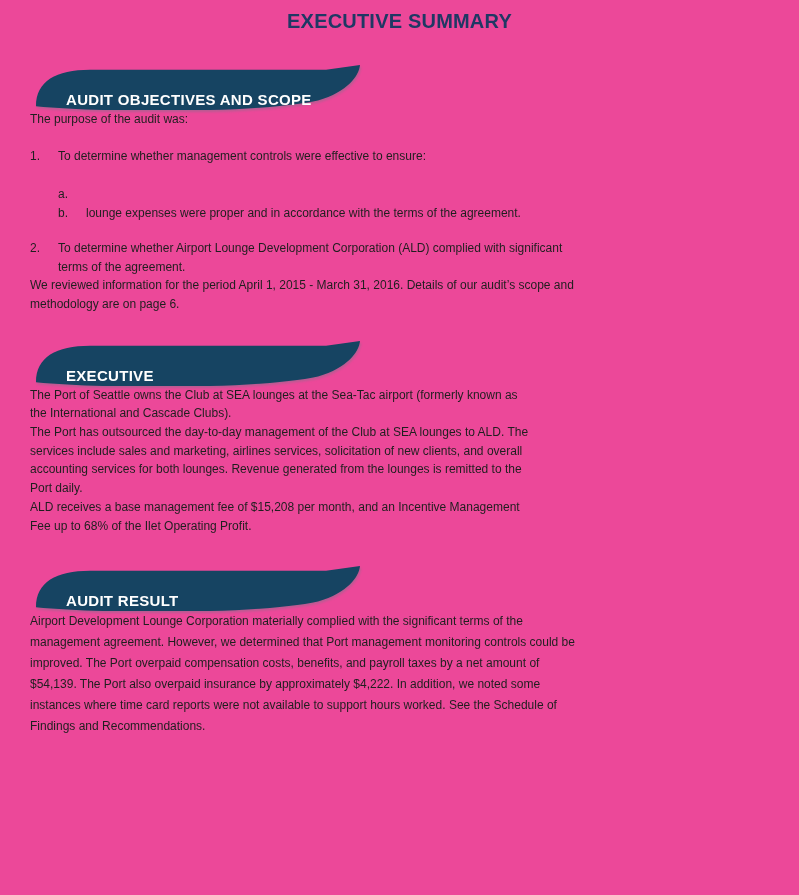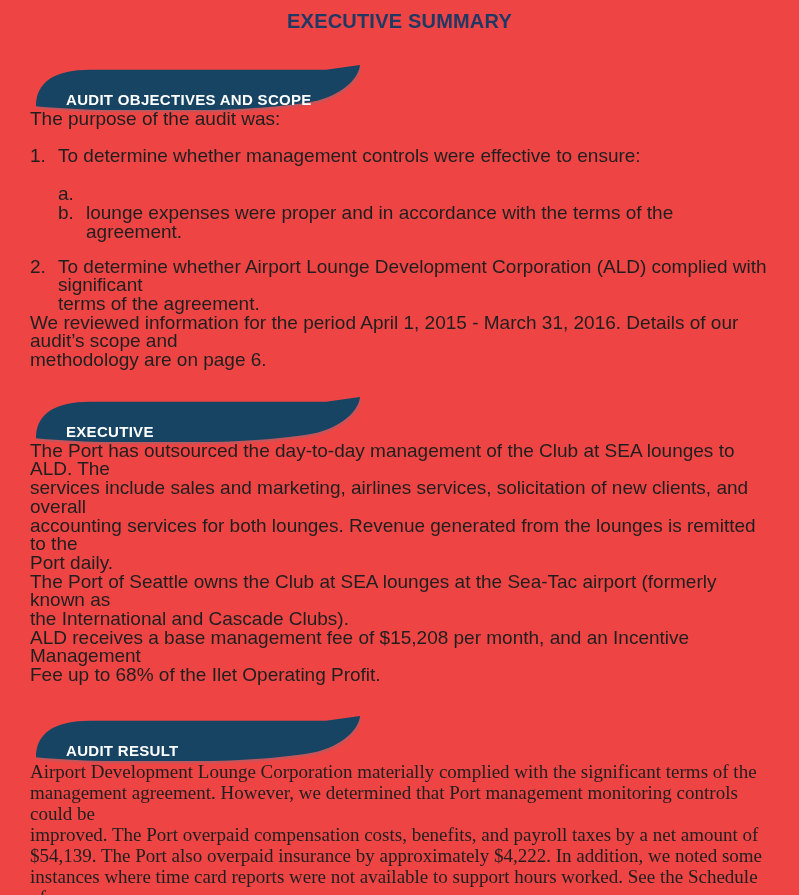--- a/index.html
+++ b/index.html
@@ -9,21 +9,21 @@
   }
   body {
     font-family: "Liberation Sans", "DejaVu Sans", sans-serif;
     color: var(--body_text, #222);
   }
   .page {
     position: relative;
     width: 799px;
     height: 895px;
     margin: 0 auto;
-    background: #ef4444;
+    background: #ec4899;
     overflow: hidden;
   }
   .content {
     padding: 0 30px;
   }
   .page-title {
     margin: 0;
     padding-top: 10px;
     text-align: center;
     font-size: 20px;
@@ -55,32 +55,32 @@
     font-weight: bold;
     letter-spacing: 0.3px;
     white-space: nowrap;
     margin-top: 13px;
   }
   .banner-objectives { margin-top: 32px; }
   .banner-background { margin-top: 26px; }
   .banner-result     { margin-top: 30px; }
   
   .bodytext {
-    font-size: 19px;
+    font-size: 12px;
     line-height: 18.7px;
     color: var(--body_text, #1f1f1f);
   }
   .lines { white-space: pre-line; }
   p.bodytext { margin: 0; }
   .p-intro    { margin-top: 17px; }
   .closing    { margin-top: 16px; }
   .bg-p1      { margin-top: 31px; }
   .bg-p2      { margin-top: 13px; }
   .bg-p3      { margin-top: 12px; }
-  .result-p   { margin-top: 12px; line-height: 21px; font-family: Liberation Serif, serif; }
+  .result-p   { margin-top: 12px; line-height: 21px; }
   
   .list-item {
     display: flex;
     align-items: flex-start;
   }
   .list-item .marker {
     flex: 0 0 28px;
   }
   .item-1   { margin-top: 18px; }
   .sublist  { margin-top: 20px; padding-left: 28px; }
@@ -137,26 +137,26 @@
         <path fill="var(--banner)" d="M 6 44
                  C 6 18 26 6 60 6
                  L 296 6
                  L 330 1
                  C 329 12 318 29 288 38
                  C 238 50 88 52 6 44 Z"></path>
       </svg>
       <span class="banner-label">EXECUTIVE</span>
     </div>
 
+    <p class="bodytext lines bg-p1">The Port of Seattle owns the Club at SEA lounges at the Sea-Tac airport (formerly known as
+the International and Cascade Clubs).</p>
     <p class="bodytext lines bg-p2">The Port has outsourced the day-to-day management of the Club at SEA lounges to ALD. The
 services include sales and marketing, airlines services, solicitation of new clients,  and overall
 accounting services for both lounges.  Revenue generated from the lounges is remitted to the
 Port daily.</p>
-    <p class="bodytext lines bg-p1">The Port of Seattle owns the Club at SEA lounges at the Sea-Tac airport (formerly known as
-the International and Cascade Clubs).</p>
     <p class="bodytext lines bg-p3">ALD receives a base management fee of $15,208 per month, and an Incentive Management
 Fee up to 68% of the Ilet Operating Profit.</p>
 
     <div class="banner banner-result">
       <svg viewBox="0 0 332 48" preserveAspectRatio="none">
         <path fill="var(--banner)" d="M 6 44
                  C 6 18 26 6 60 6
                  L 296 6
                  L 330 1
                  C 329 12 318 29 288 38

